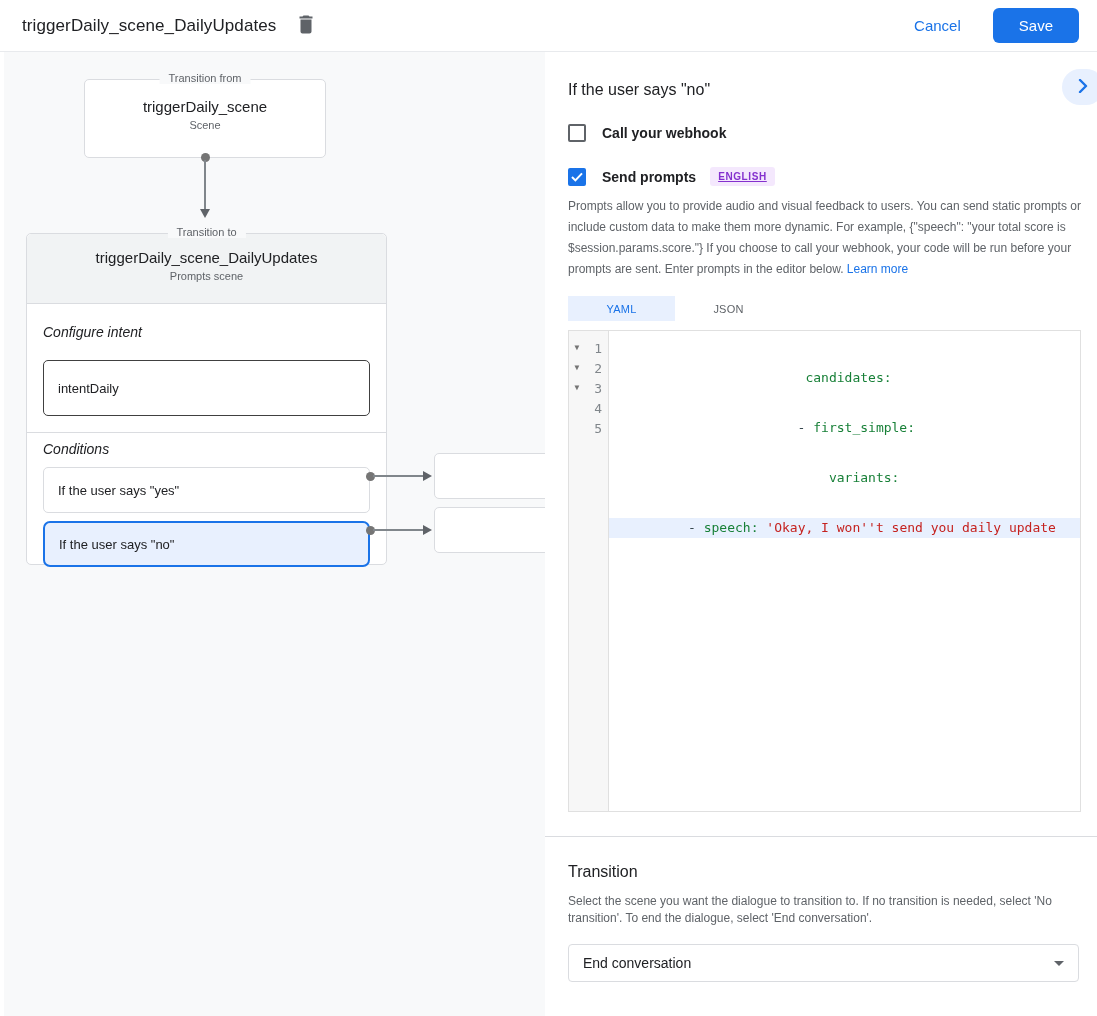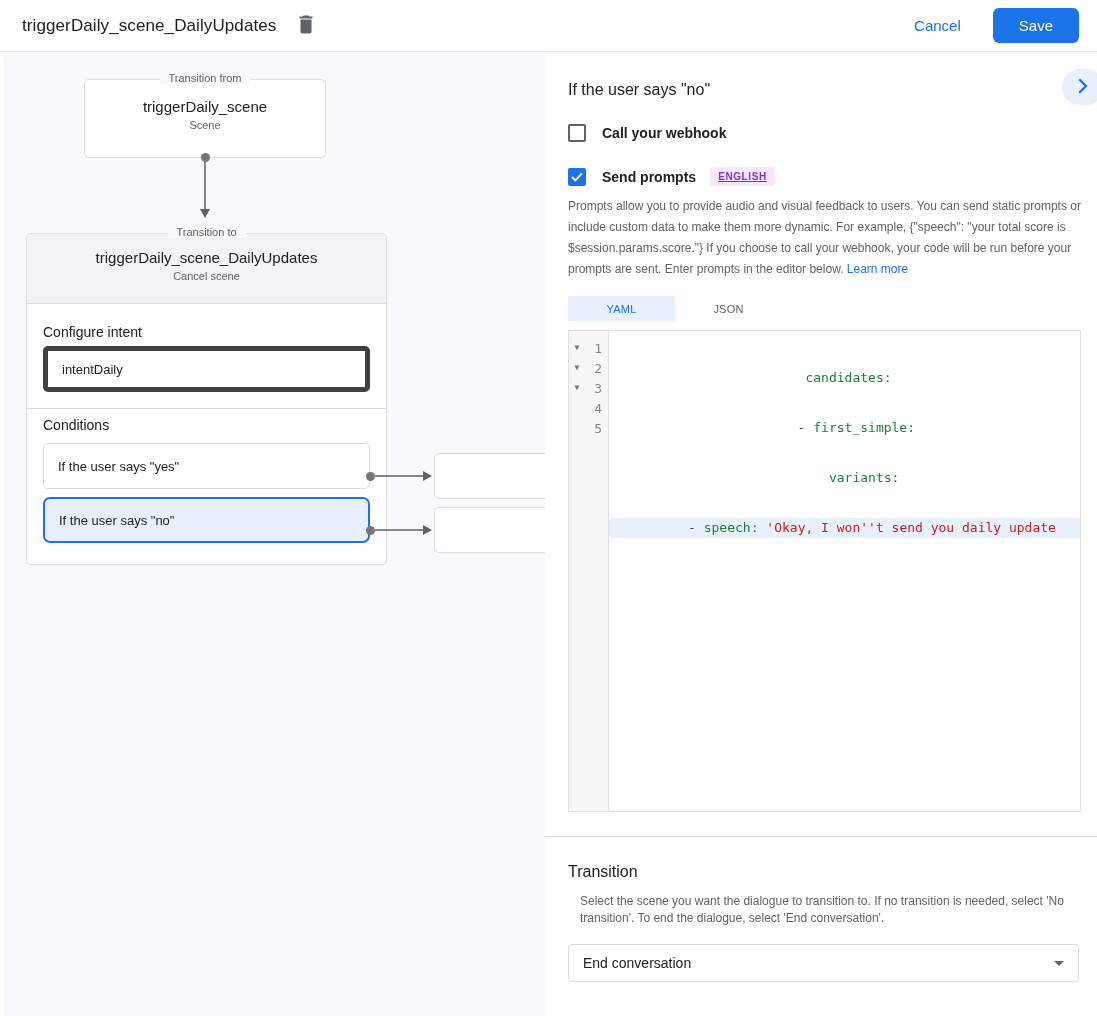--- a/index.html
+++ b/index.html
@@ -37,22 +37,22 @@
     border-left:5px solid transparent; border-right:5px solid transparent; border-top:9px solid #5f6368; }
   .arrow-right { position:absolute; width:0; height:0;
     border-top:5px solid transparent; border-bottom:5px solid transparent; border-left:9px solid #5f6368; }
 
   .to-box { position:absolute; left:22px; top:181px; width:361px; height:332px;
     background:#fff; border:1px solid #dadce0; border-radius:5px; }
   .to-header { background:#f1f3f4; border-bottom:1px solid #dadce0; border-radius:5px 5px 0 0;
     height:70px; text-align:center; padding-top:15px; cursor:pointer; }
   .to-header .node-title { font-size:15px; color:#202124; }
   .to-body { padding:12px 16px 0; }
-  .section-label { font-size:14px; color:#202124; margin-top:8px; }
-  .intent-box { margin-top:6px; height:46px; border:5px solid #404040; border-radius:5px;
+  .section-label { font-size:14px; color:#202124; margin-top:8px;font-style:italic; }
+  .intent-box { margin-top:20px; height:56px; border:1px solid #404040; border-radius:5px;
     background:#fff; display:flex; align-items:center; padding:0 14px; font-size:13px; color:#202124; cursor:pointer; }
   .to-divider { border:none; border-top:1px solid #dadce0; margin:16px -16px 0; }
   .cond { margin-top:10px; height:46px; border:1px solid #dadce0; border-radius:5px; background:#fff;
     display:flex; align-items:center; padding:0 14px; font-size:13px; color:#202124; cursor:pointer; }
   .cond.selected { margin-top:8px; background:#e8f0fe; border:2px solid #1a73e8; border-radius:7px; }
 
   .target-box { position:absolute; width:130px; height:46px; background:#fff;
     border:1px solid #dadce0; border-radius:5px; cursor:pointer; }
 
   
@@ -94,21 +94,21 @@
   .tok-punct { color:#37474f; }
 
   .insert-row { margin-top:17px; display:flex; align-items:center; }
   .insert-label { font-size:14px; color:#202124; margin-right:12px; }
   .chip { border:1px solid #747775; border-radius:14px; background:#fff; color:#1f1f1f;
     font-size:13px; padding:5px 17px; margin-right:9px; cursor:pointer; font-family:inherit; }
 
   .panel-divider { border:none; border-top:1px solid #dadce0; margin:24px 0 0 -23px; width:552px; }
 
   .transition-title { margin-top:26px; font-size:16px; font-weight:400; color:#202124; }
-  .transition-desc { margin-top:12px; width:514px; font-size:12px; line-height:17px; color:#5f6368;margin-left:12px; }
+  .transition-desc { margin-top:12px; width:514px; font-size:12px; line-height:17px; color:#5f6368; }
   .select { margin-top:17px; width:511px; height:38px; border:1px solid #dadce0; border-radius:4px;
     display:flex; align-items:center; justify-content:space-between; padding:0 14px; cursor:pointer; }
   .select-value { font-size:14px; color:#202124; }
   .caret-down { width:0; height:0; border-left:5px solid transparent; border-right:5px solid transparent;
     border-top:5px solid #5f6368; }
 </style>
 </head>
 <body>
 
 <div class="page">
@@ -136,21 +136,21 @@
     </div>
 
     <div class="dot" style="left:197px; top:101px;"></div>
     <div class="vline" style="left:200px; top:108px; height:50px;"></div>
     <div class="arrow-down" style="left:196px; top:157px;"></div>
 
     <div class="to-box">
       <div class="legend">Transition to</div>
       <div class="to-header">
         <div class="node-title">triggerDaily_scene_DailyUpdates</div>
-        <div class="node-subtitle">Cancel scene</div>
+        <div class="node-subtitle">Prompts scene</div>
       </div>
       <div class="to-body">
         <div class="section-label">Configure intent</div>
         <div class="intent-box">
           <span>intentDaily</span>
         </div>
         <hr class="to-divider">
         <div class="section-label">Conditions</div>
         <div class="cond">
           <span>If the user says "yes"</span>

